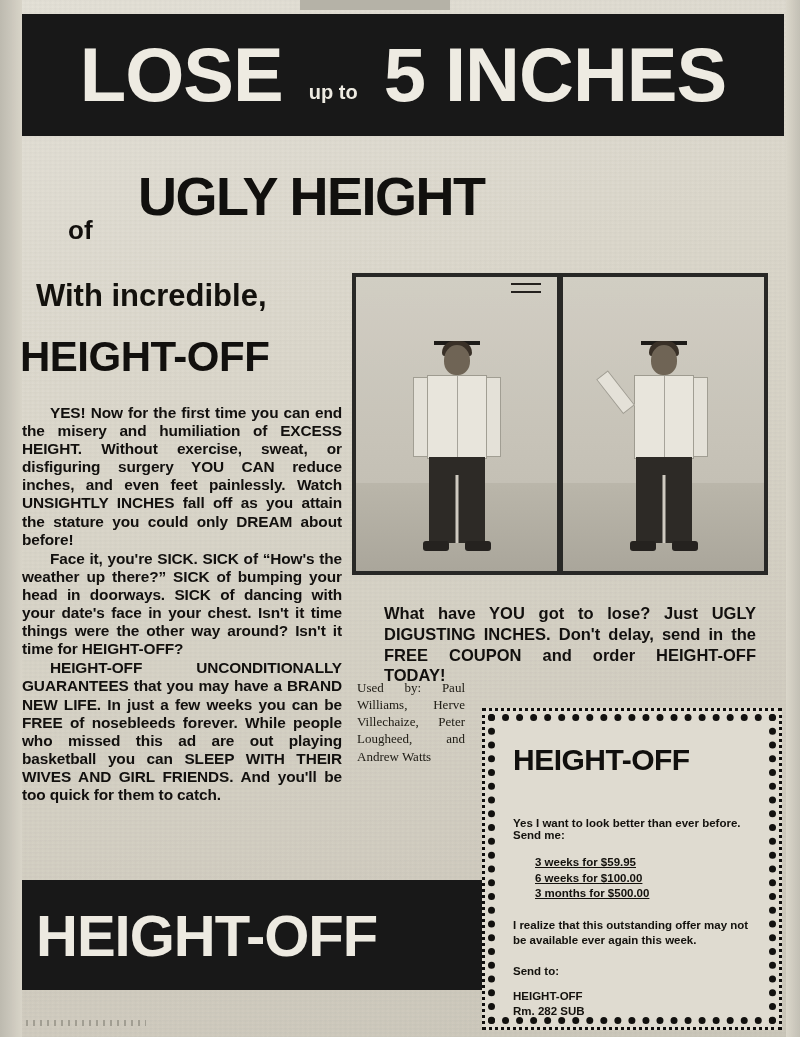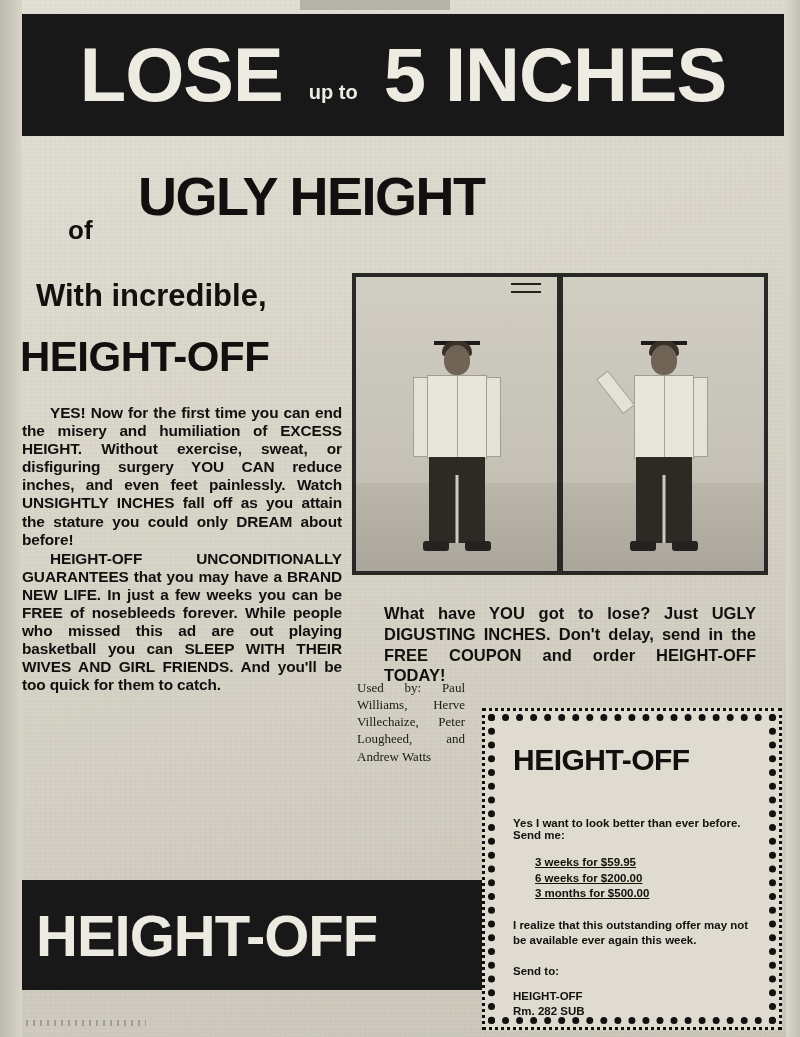--- a/index.html
+++ b/index.html
@@ -296,20 +296,21 @@
   <div class="hl2wrap">
     <div class="hl2-of">of</div>
     <div class="hl2">UGLY HEIGHT</div>
   </div>
 
   <div class="hl3">With incredible,</div>
   <div class="hl4">HEIGHT-OFF</div>
 
   <div class="body-col">
     <p class="p1">YES! Now for the first time you can end the misery and humiliation of EXCESS HEIGHT. Without exercise, sweat, or disfiguring surgery YOU CAN reduce inches, and even feet painlessly. Watch UNSIGHTLY INCHES fall off as you attain the stature you could only DREAM about before!</p>
+    <p class="p2">Face it, you're SICK. SICK of “How's the weather up there?” SICK of bumping your head in doorways. SICK of dancing with your date's face in your chest. Isn't it time things were the other way around? Isn't it time for HEIGHT-OFF?</p>
     <p class="p3">HEIGHT-OFF UNCONDITIONALLY GUARANTEES that you may have a BRAND NEW LIFE. In just a few weeks you can be FREE of nosebleeds forever. While people who missed this ad are out playing basketball you can SLEEP WITH THEIR WIVES AND GIRL FRIENDS. And you'll be too quick for them to catch.</p>
   </div>
 
   <div class="photos">
     <div class="photo">
       <div class="floor"></div>
       <div class="measure" style="right:16px;"></div>
       <div class="measure m2" style="right:16px;"></div>
       <div class="person">
         <div class="barline"></div>
@@ -342,21 +343,21 @@
   <div class="right-copy">What have YOU got to lose? Just UGLY DIGUSTING INCHES. Don't delay, send in the FREE COUPON and order HEIGHT-OFF TODAY!</div>
 
   <div class="usedby">Used by: Paul Williams, Herve Villechaize, Peter Lougheed, and Andrew Watts</div>
 
   <div class="coupon">
     <div class="dots"></div>
     <h2>HEIGHT-OFF</h2>
     <div class="line1">Yes I want to look better than ever before. Send me:</div>
     <div class="prices">
       <div>3 weeks for $59.95</div>
-      <div>6 weeks for $200.00</div>
+      <div>6 weeks for $100.00</div>
       <div>3 months for $500.00</div>
     </div>
     <div class="note">I realize that this outstanding offer may not be available ever again this week.</div>
     <div class="sendto">Send to:</div>
     <div class="addr">
       <div>HEIGHT-OFF</div>
       <div>Rm. 282 SUB</div>
     </div>
   </div>
 

